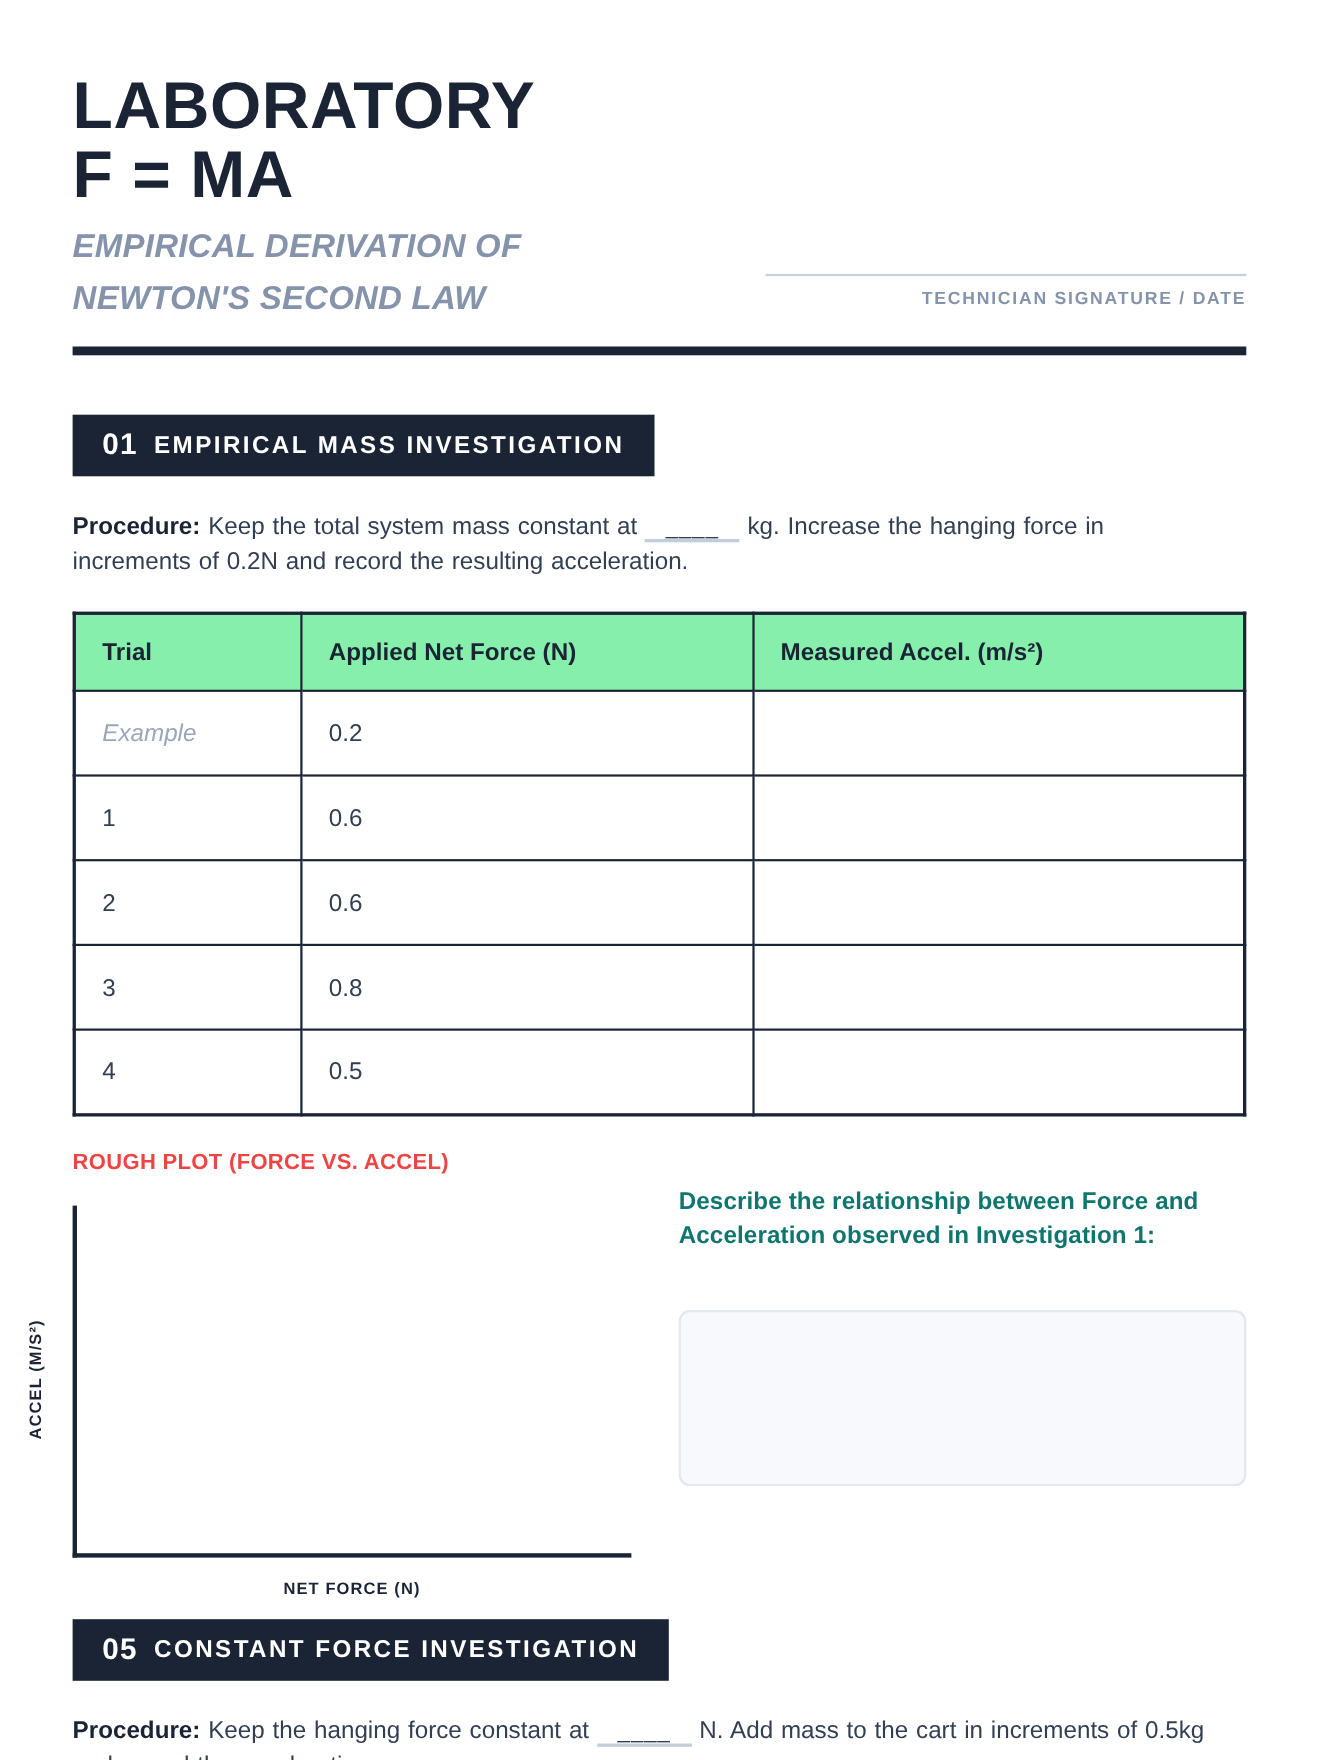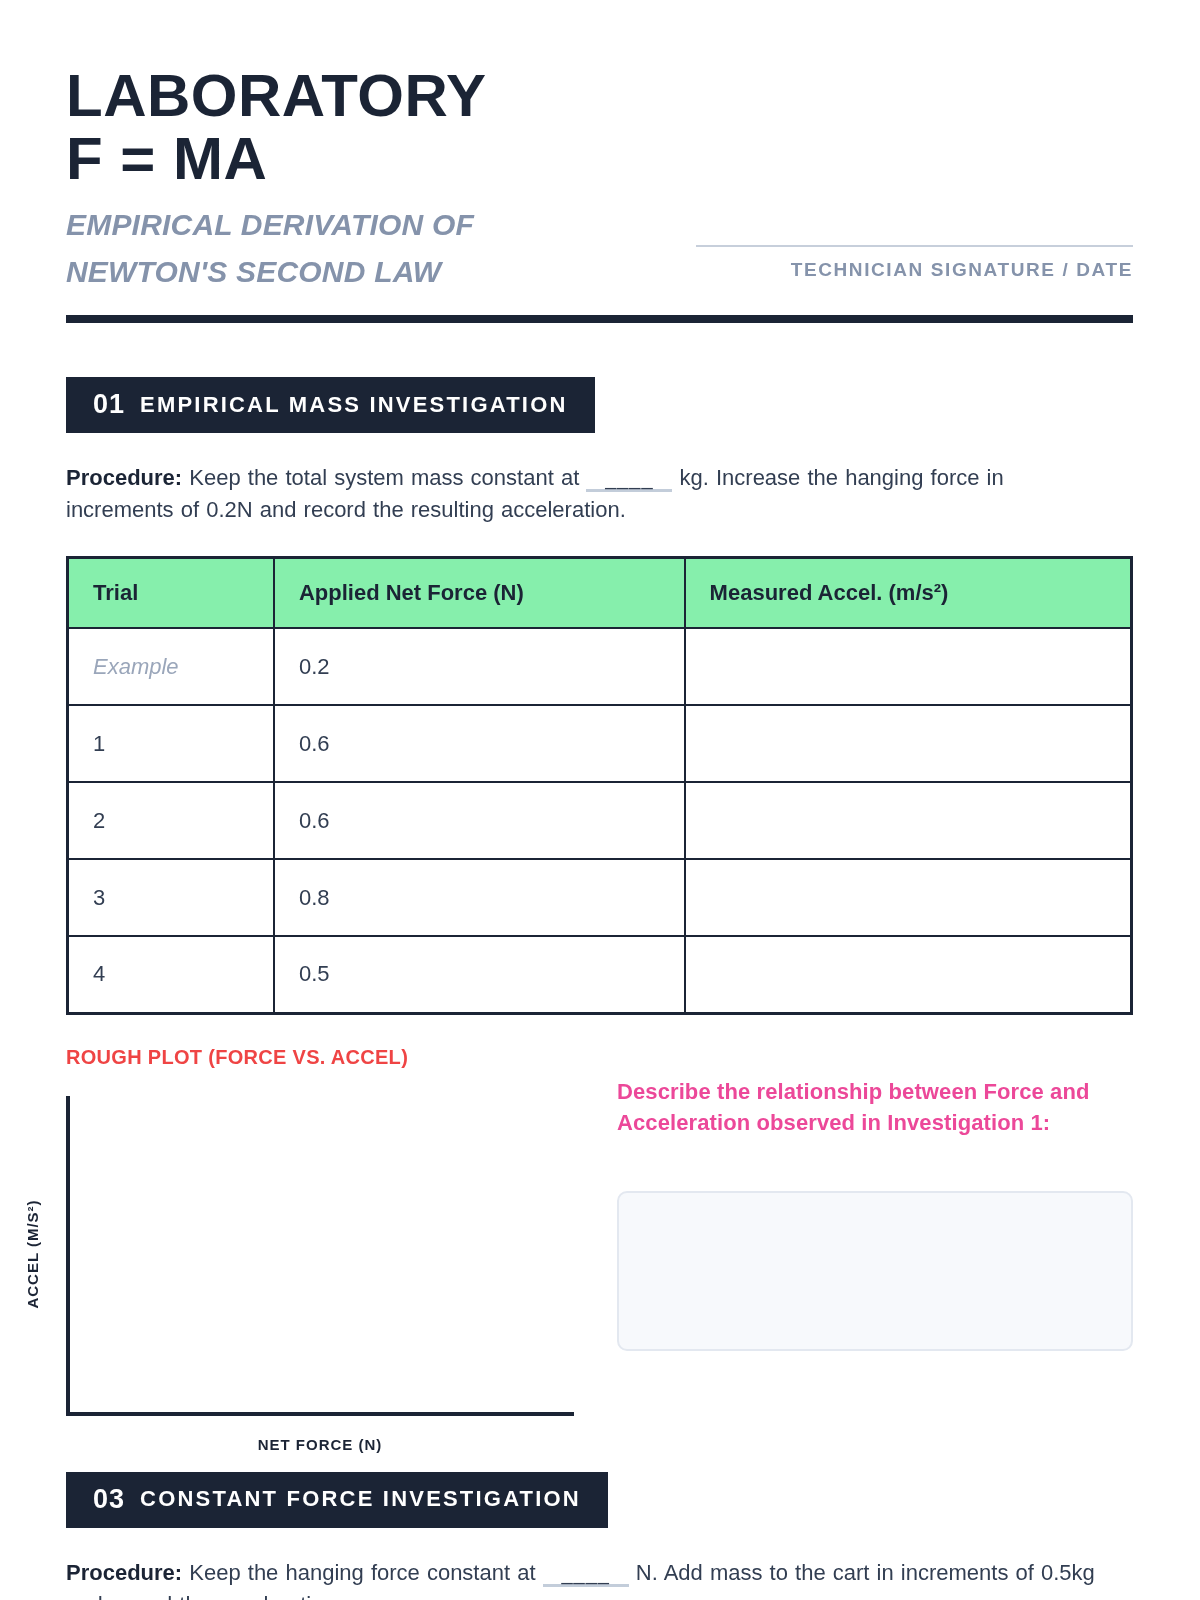--- a/index.html
+++ b/index.html
@@ -20,21 +20,21 @@
   }
   .doc-subtitle {
     margin-top: 12px; max-width: 560px;
     font-size: 30px; line-height: 1.55; font-weight: 700; font-style: italic;
     color: #8593ab; letter-spacing: 0.2px;
   }
   .signature-block { width: 437px; margin-bottom: 14px; }
   .signature-line { border-top: 2px solid #c7cfdb; }
   .signature-label {
     padding-top: 12px; text-align: right;
-    font-size: 19px; font-weight: 700; letter-spacing: 1.6px;
+    font-size: 16px; font-weight: 700; letter-spacing: 1.6px;
     color: #8593ab;
   }
   .divider { margin-top: 20px; height: 8px; background: #1b2435; }
 
   
   .section-header {
     display: inline-flex; align-items: center; gap: 15px;
     margin-top: 54px;
     background: #1b2435; color: #ffffff;
     padding: 12px 27px 13px 27px;
@@ -95,21 +95,21 @@
     color: #1b2435; white-space: nowrap;
   }
   .x-axis-label {
     margin-top: 20px; width: 508px; text-align: center;
     font-size: 15px; font-weight: 700; letter-spacing: 1px;
     color: #1b2435;
   }
   .question-col { flex: 1; margin-left: 43px; padding-top: 31px; }
   .question-text {
     font-size: 22px; font-weight: 700; line-height: 31px;
-    color: #ec4899; letter-spacing: 0.1px;
+    color: #0f766e; letter-spacing: 0.1px;
   }
   .answer-box {
     margin-top: 53px; height: 160px; width: 100%;
     background: #f7f9fc;
     border: 2px solid #e3e8f0;
     border-radius: 10px;
   }
 
   .section-header.second { margin-top: 19px; }
 </style>
@@ -201,21 +201,21 @@
       <div class="x-axis-label">NET FORCE (N)</div>
     </div>
     <div class="question-col">
       <div class="question-text">Describe the relationship between Force and Acceleration observed in Investigation 1:</div>
       <div class="answer-box"></div>
     </div>
   </div>
 
   
   <div class="section-header second">
-    <span class="section-number">03</span>
+    <span class="section-number">05</span>
     <span class="section-title">CONSTANT FORCE INVESTIGATION</span>
   </div>
 
   <p class="procedure">
     <b>Procedure:</b>
     <span>Keep the hanging force constant at</span>
     <span class="blank">____</span>
     <span>N. Add mass to the cart in increments of 0.5kg and record the acceleration.</span>
   </p>
 

